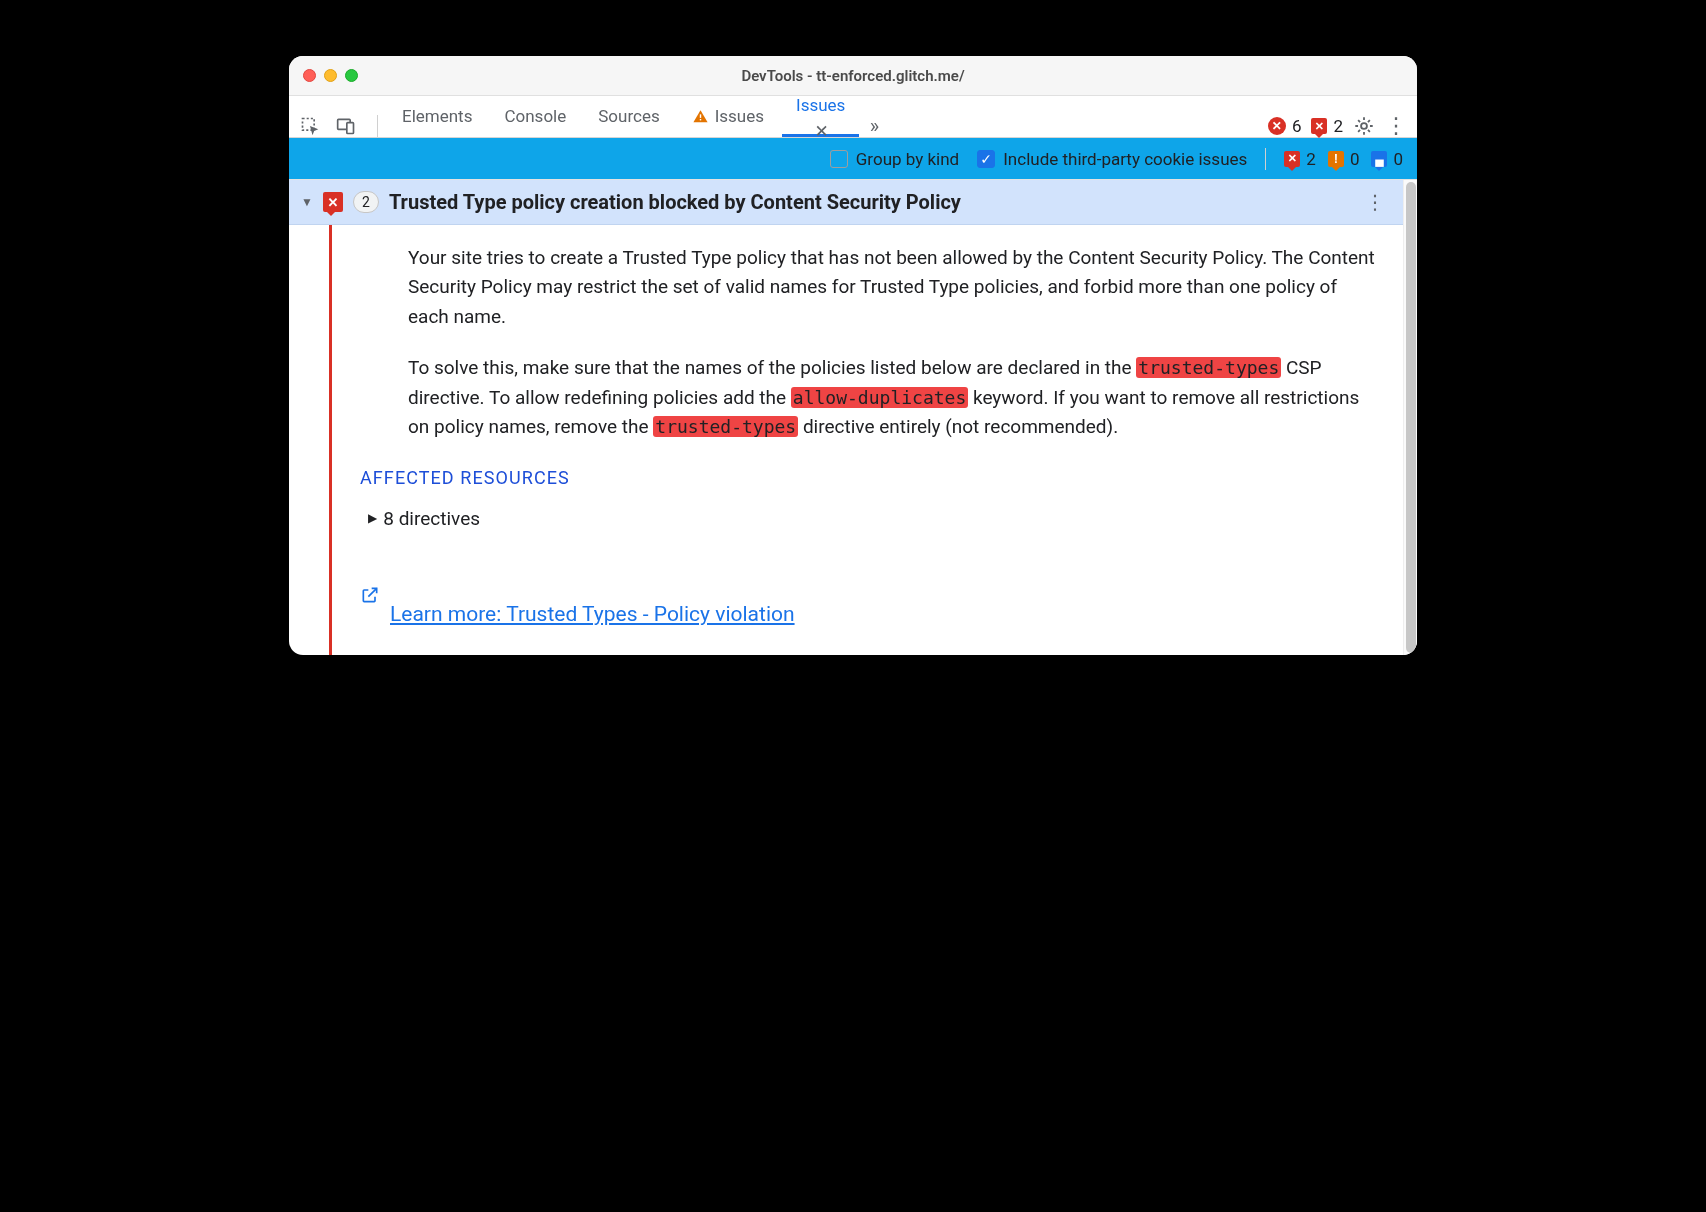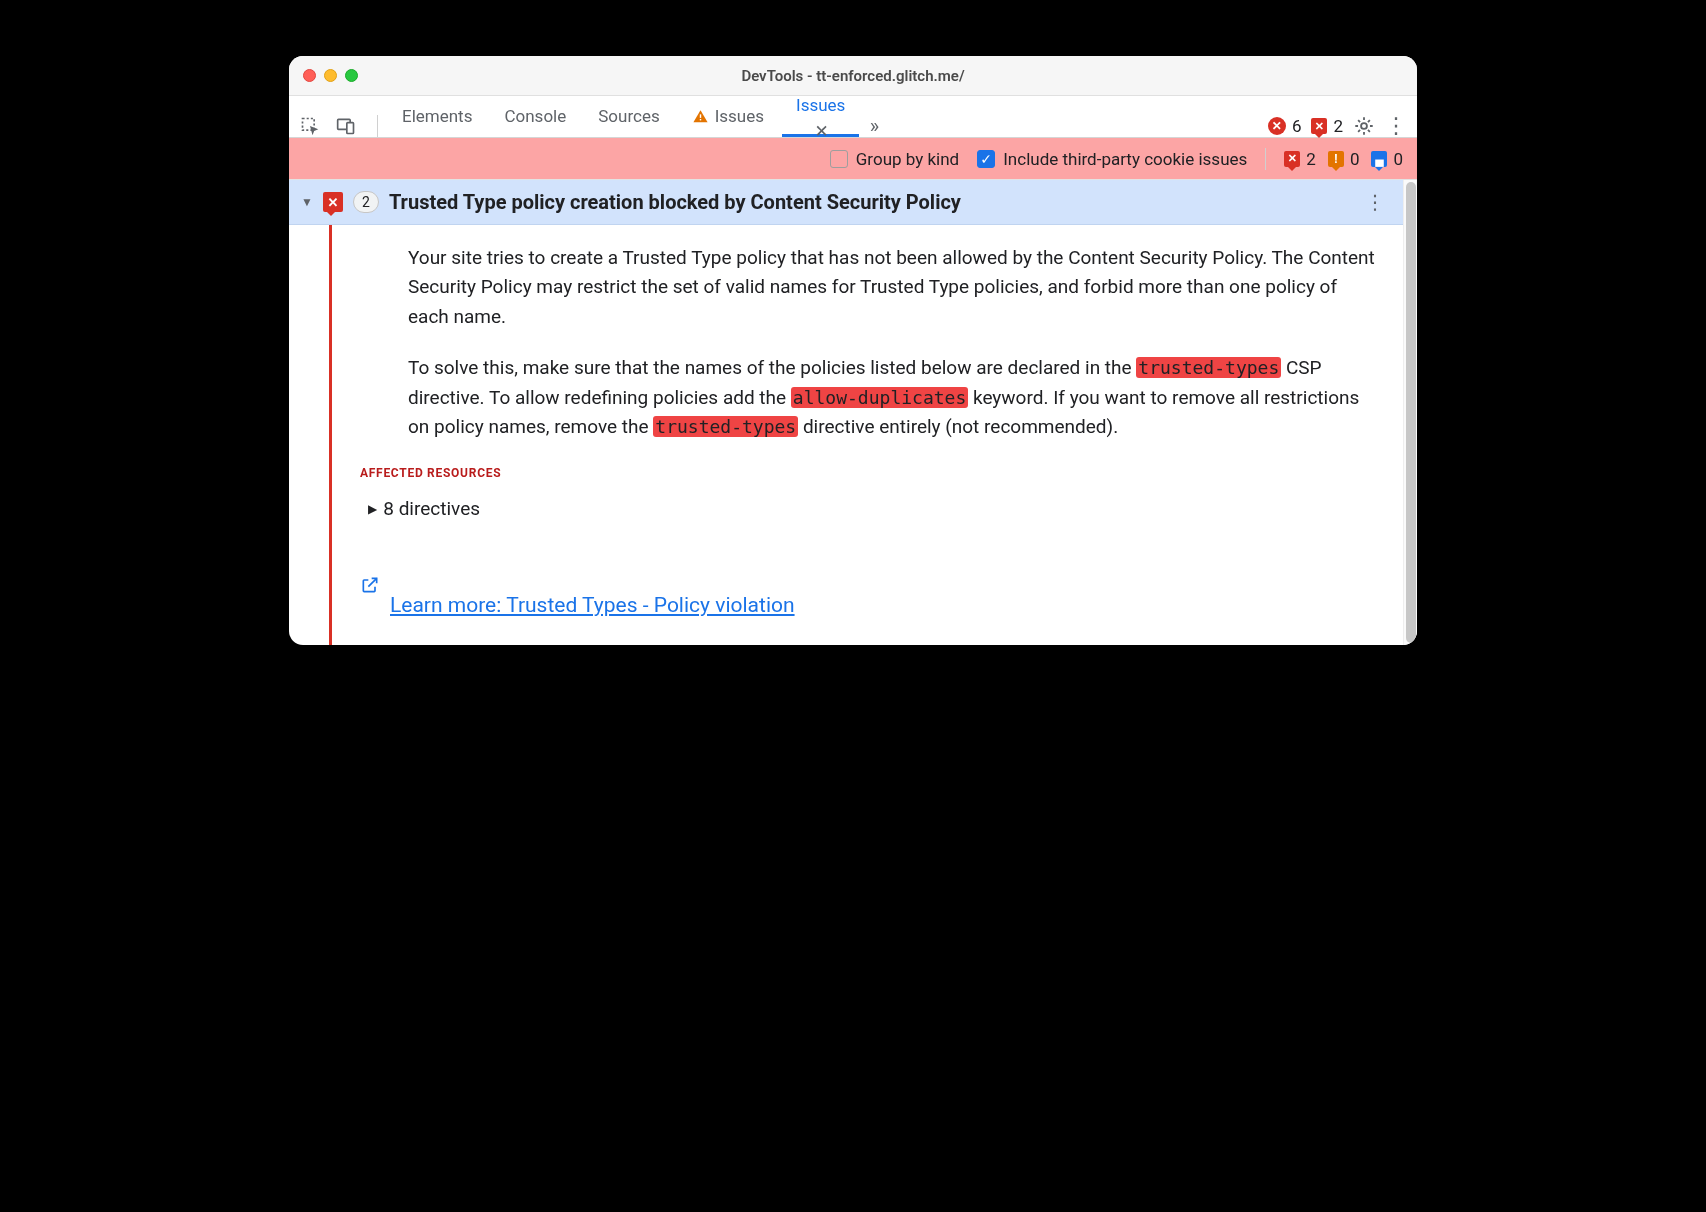--- a/index.html
+++ b/index.html
@@ -101,21 +101,21 @@
   .icon-sq-info::after{
     content:""; position:absolute; left:4px; bottom:-4px;
     border:4px solid transparent; border-top-color:#1a73e8; border-bottom:0;
   }
   
   .filterbar {
     height: 42px;
     display:flex; align-items:center; justify-content:flex-end;
     padding: 0 14px; gap: 18px;
     border-bottom:1px solid #e3e3e3;
-    background:#fca5a5;
+    background:#0ea5e9;
     font-size:17px;
   }
   .chk { display:flex; align-items:center; gap:8px; cursor:pointer; }
   .chkbox { width:18px;height:18px;border:1.5px solid #9e9e9e;border-radius:3px;display:flex;align-items:center;justify-content:center; }
   .chkbox.checked { background:#1a73e8;border-color:#1a73e8;color:#fff;font-size:14px; }
   .vdiv { width:1px;height:22px;background:#d0d0d0; }
   .counts { display:flex; align-items:center; gap:12px; }
   .counts .pair{ display:flex; align-items:center; gap:6px; font-size:17px;}
   
   .issue-header {
@@ -135,21 +135,21 @@
   .issue-header .title {
     font-size:20px; font-weight:700; color:#202124; flex:1;
   }
   .issue-header .menu { color:#5f6368; font-size:20px; cursor:pointer; padding:0 6px; }
   
   .issue-body-wrap { display:flex; }
   .red-rail { width:3px; background:#d93025; margin-left:40px; }
   .issue-body { padding: 18px 24px 24px 28px; flex:1; font-size:19px; line-height:1.55; }
   .issue-body p { margin-bottom: 22px; margin-left: 48px; }
   code.inline { font-family: ui-monospace, Menlo, Consolas, monospace; font-size:18px; background:#ef4444; padding:0 2px; border-radius:3px; }
-  .section-label { font-size:12px; letter-spacing:.06em; font-weight:700; color:#b91c1c; margin: 18px 0 12px; }
+  .section-label { font-size:18px; letter-spacing:.06em; font-weight:400; color:#1d4ed8; margin: 18px 0 12px; }
   .expander { display:flex; align-items:center; gap:6px; font-size:19px; margin-left:8px; cursor:pointer; }
   .expander .tri { font-size:12px; }
   .learn { display:flex; align-items:center; gap:10px; margin-top:26px; }
   .learn a { color:#1a73e8; font-size:21px; text-decoration:underline;margin-top:39px; }
   .extlink { width:20px;height:20px;color:#1a73e8; }
   .scroll-track {
     width:14px; background:#fafafa;
     border-left:1px solid #eee;
     display:flex; flex-direction:column;
   }

